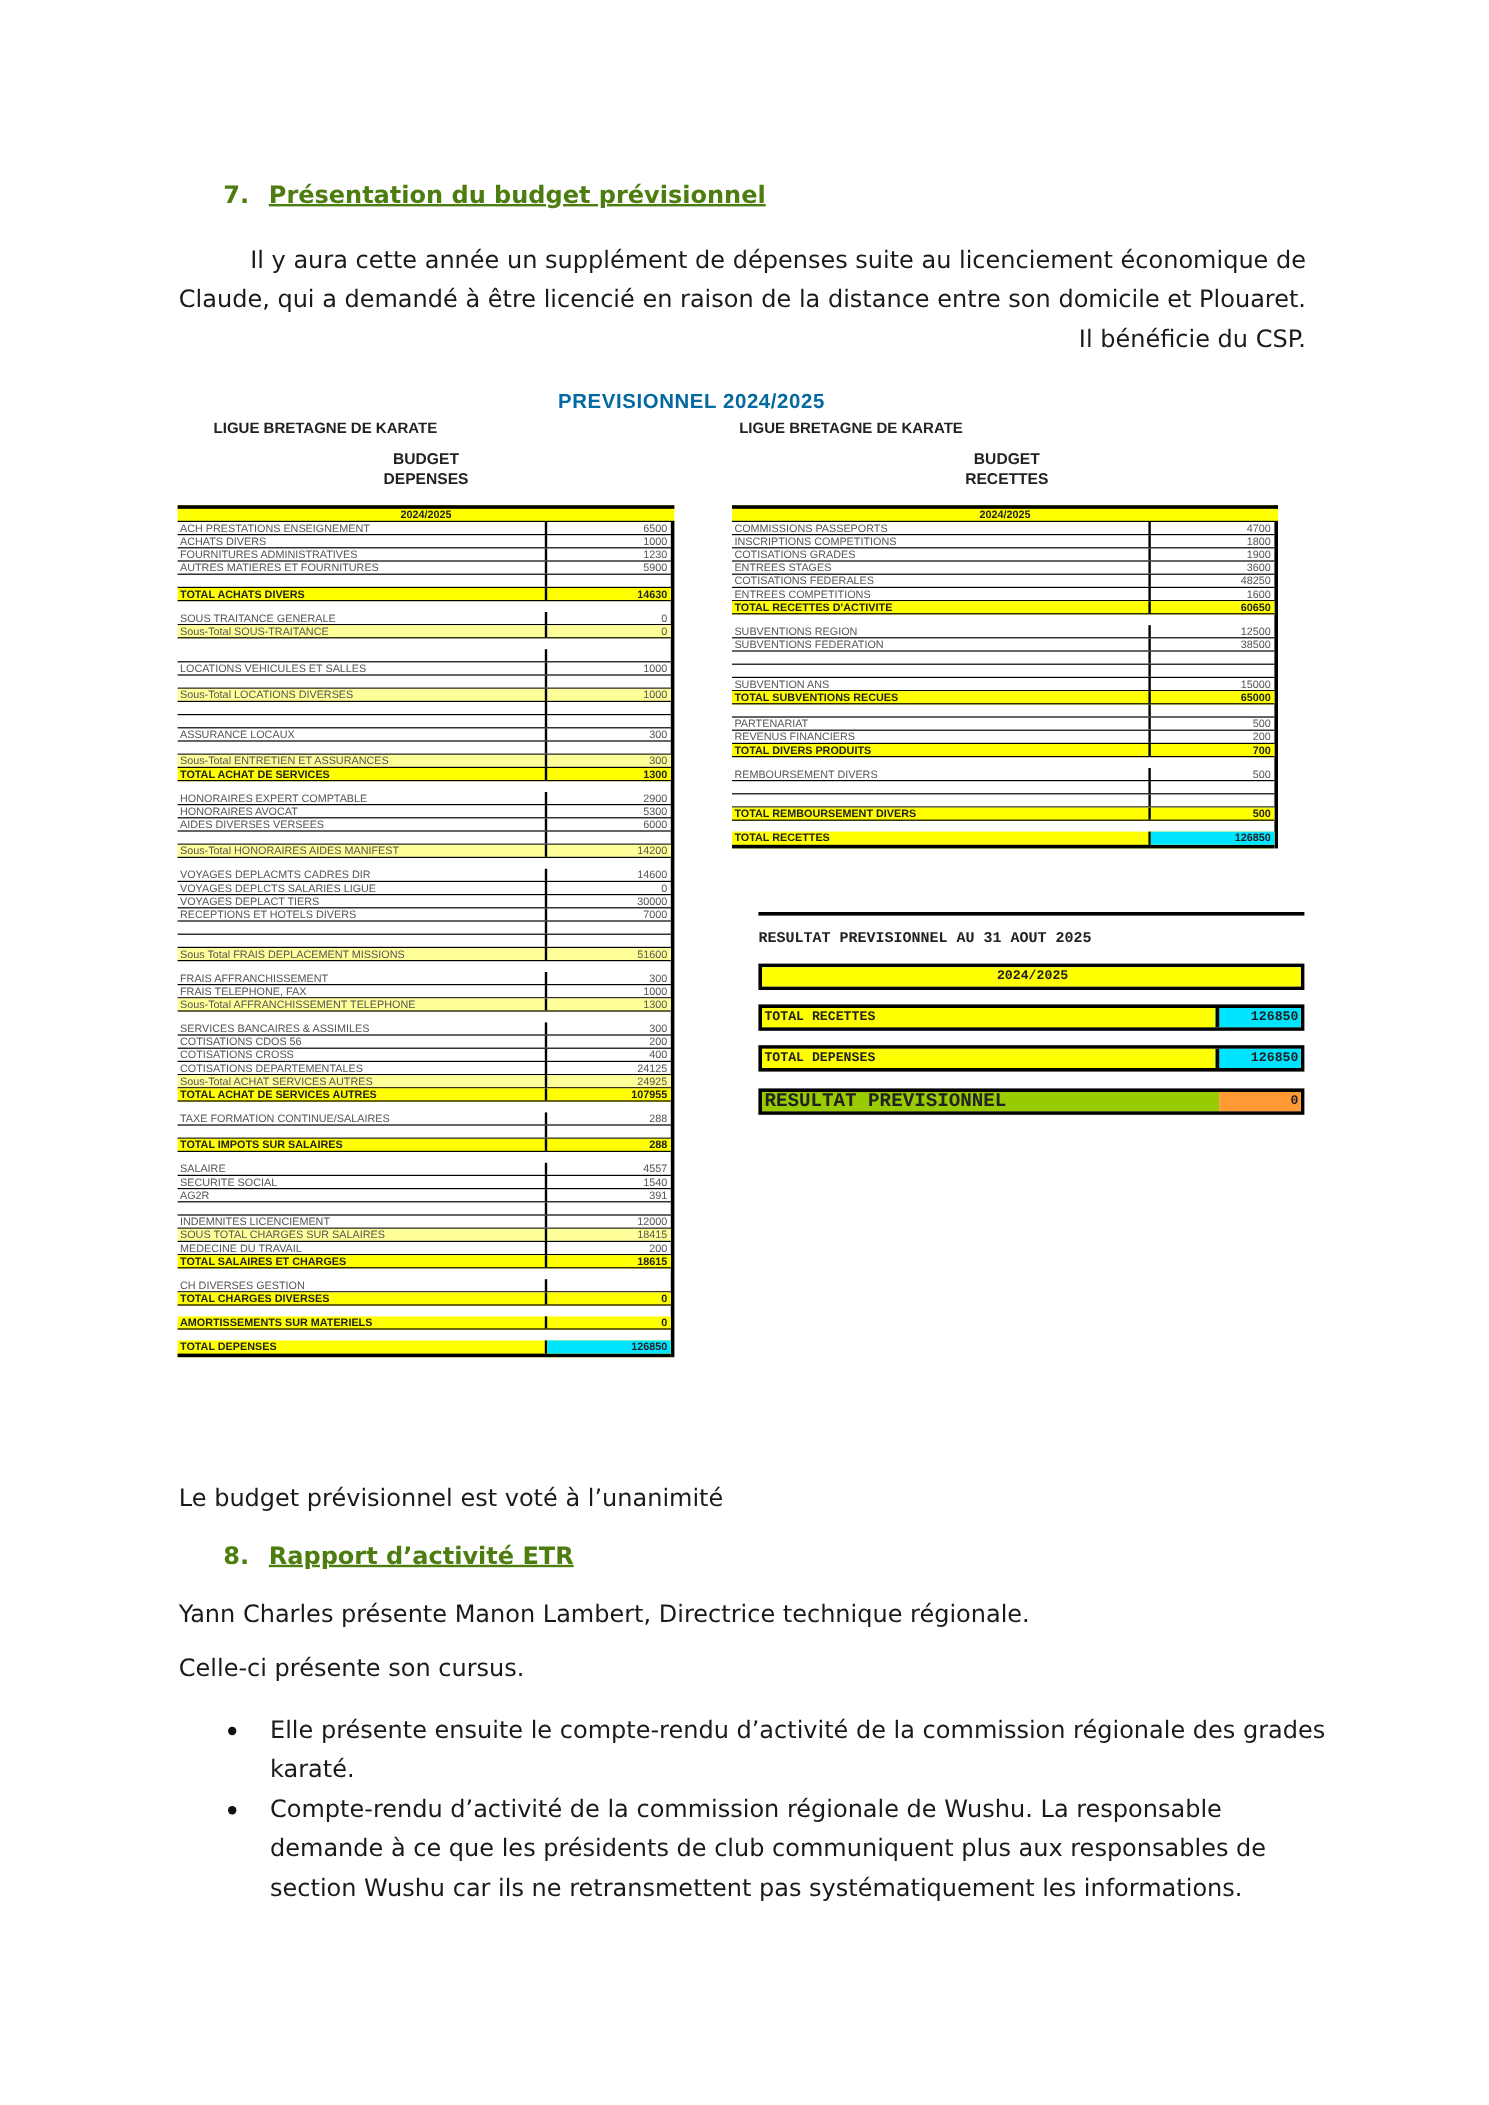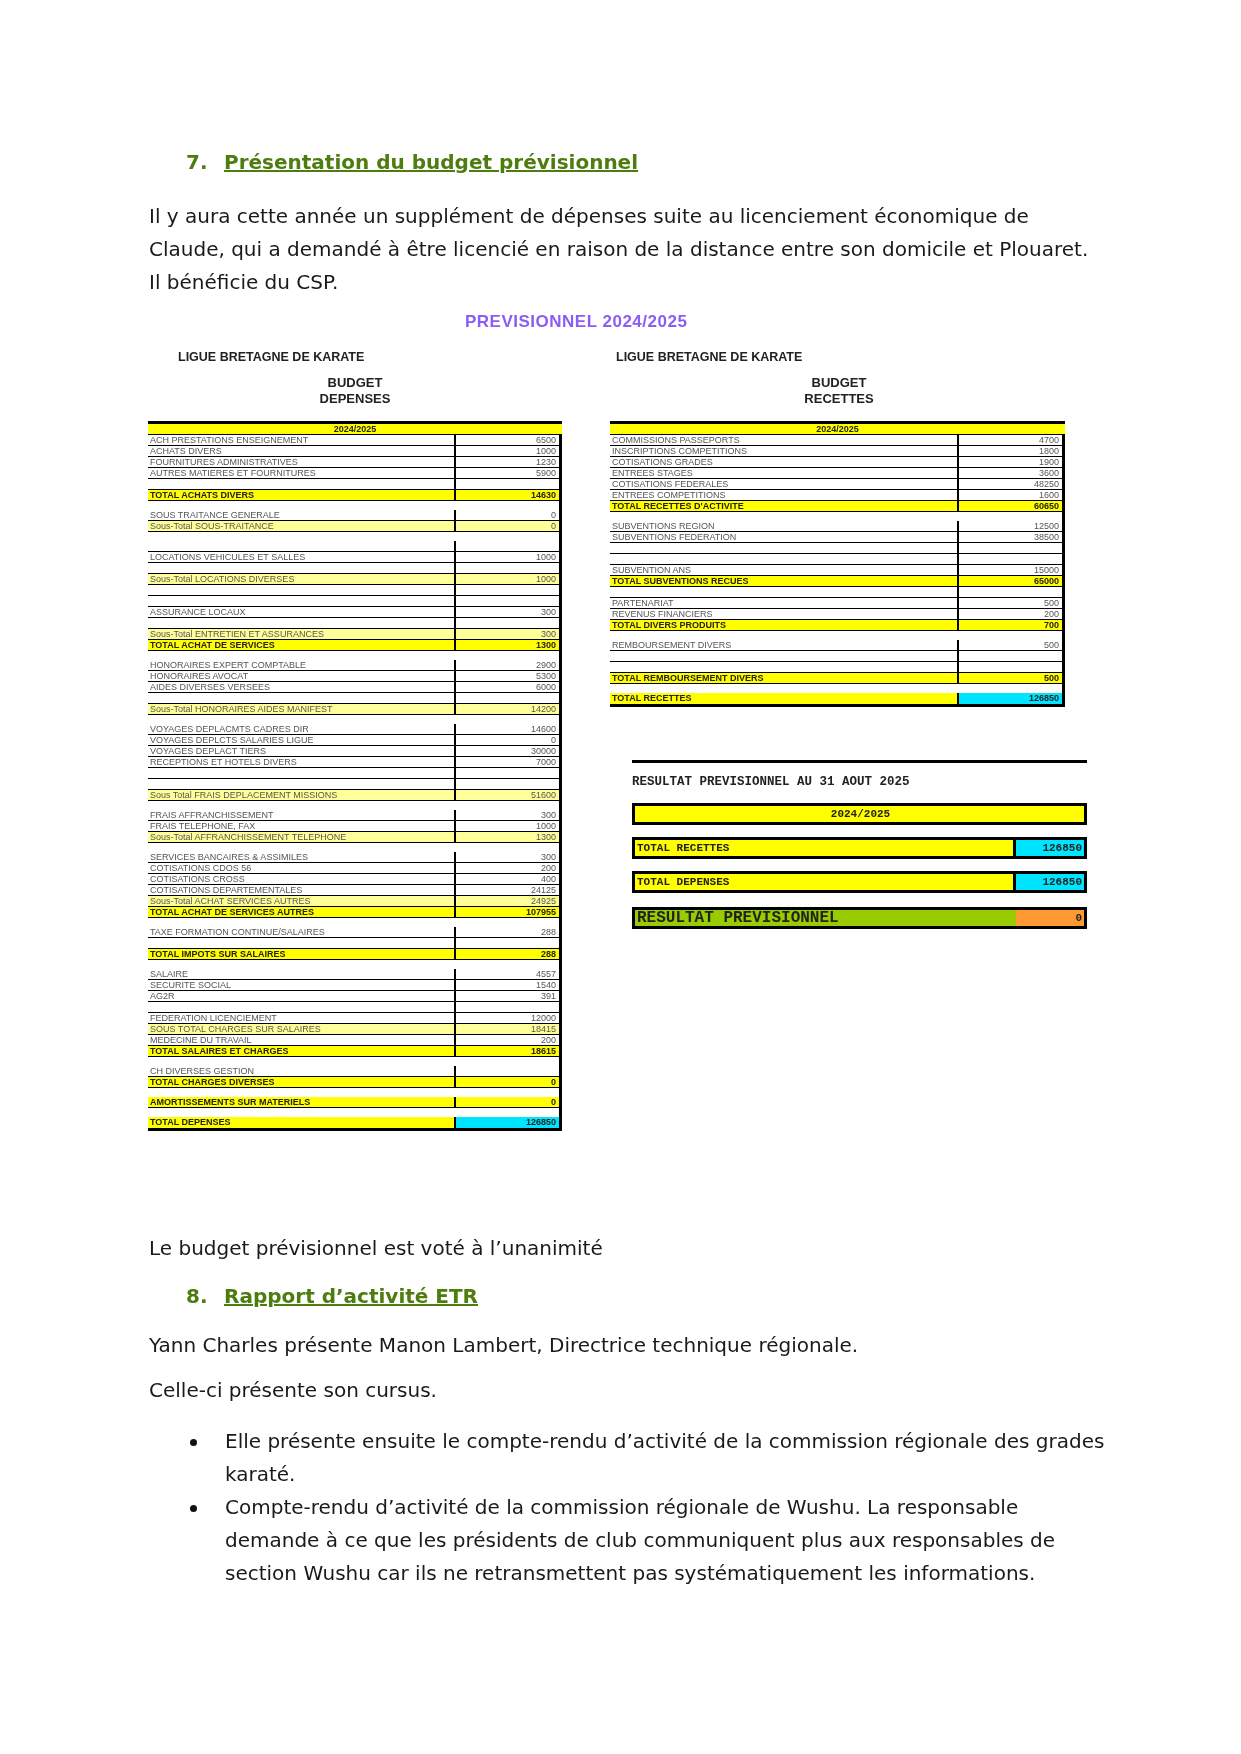--- a/index.html
+++ b/index.html
@@ -1,21 +1,21 @@
 <!DOCTYPE html>
 <html><head>
 <meta charset="utf-8">
 <style>
   html, body { margin: 0; padding: 0; background: #ffffff; }
   body { width: 1241px; height: 1754px; position: relative; font-family: "DejaVu Sans", sans-serif; color: #111; overflow: hidden; }
   .page-text { position: absolute; left: 149px; font-size: 20px; line-height: 33px; color: #1a1a1a; }
   .heading { position: absolute; left: 186px; font-size: 20px; font-weight: bold; color: #4d7c0f; }
   .heading .num { display: inline-block; width: 38px; }
   .heading .ttl { text-decoration: underline; }
-  .doc-title { position: absolute; left: 465px; top: 312px; font-family: "Liberation Sans", sans-serif; font-weight: bold; font-size: 17px; letter-spacing: 0.5px; color: #8b5cf6; }
+  .doc-title { position: absolute; left: 465px; top: 325px; font-family: "Liberation Sans", sans-serif; font-weight: bold; font-size: 17px; letter-spacing: 0.5px; color: #0369a1; }
   .org { position: absolute; font-family: "Liberation Sans", sans-serif; font-weight: bold; font-size: 12.5px; color: #222; }
   .bud { position: absolute; font-family: "Liberation Sans", sans-serif; font-weight: bold; font-size: 13px; color: #222; text-align: center; line-height: 16px; }
 
   .tbl { position: absolute; font-family: "Liberation Sans", sans-serif; font-size: 9px; color: #555; }
   .row { display: flex; height: 11px; border-bottom: 1.5px solid #000; box-sizing: border-box; }
   .row .lbl { flex: 1; padding-left: 2px; white-space: nowrap; overflow: hidden; line-height: 10px; border-right: 2px solid #000; }
   .row .val { width: 100px; text-align: right; padding-right: 3px; line-height: 10px; }
   .row.yellow { background: #ffff00; color: #222; font-weight: bold; }
   .row.lightyellow { background: #ffff99; align-items: center; }
   .row.gap { border-bottom: none; height: 9px; }
@@ -38,21 +38,21 @@
   ul.bullets li { position: relative; padding-left: 76px; margin-bottom: 0; }
   ul.bullets li .dot { position: absolute; left: 41px; top: 14px; width: 7px; height: 7px; background: #111; border-radius: 50%; }
 </style>
 </head>
 <body>
 
 <div class="heading" style="top:150px;">
   <span class="num">7.</span><span class="ttl">Présentation du budget prévisionnel</span>
 </div>
 
-<div class="page-text" style="top:200px;">
+<div class="page-text" style="top:200px;text-align:right;">
   <div>Il y aura cette année un supplément de dépenses suite au licenciement économique de</div>
   <div>Claude, qui a demandé à être licencié en raison de la distance entre son domicile et Plouaret.</div>
   <div>Il bénéficie du CSP.</div>
 </div>
 
 <div class="doc-title">PREVISIONNEL  2024/2025</div>
 
 <div class="org" style="left:178px; top:350px;">LIGUE BRETAGNE DE KARATE</div>
 <div class="bud" style="left:290px; top:375px; width:130px;">
   <div>BUDGET</div>
@@ -280,21 +280,21 @@
       </div>
       <div class="row">
         <span class="lbl">AG2R</span>
         <span class="val">391</span>
       </div>
       <div class="row">
         <span class="lbl"></span>
         <span class="val"></span>
       </div>
       <div class="row">
-        <span class="lbl">FEDERATION LICENCIEMENT</span>
+        <span class="lbl">INDEMNITES LICENCIEMENT</span>
         <span class="val">12000</span>
       </div>
       <div class="row lightyellow">
         <span class="lbl">SOUS TOTAL CHARGES SUR SALAIRES</span>
         <span class="val">18415</span>
       </div>
       <div class="row">
         <span class="lbl">MEDECINE DU TRAVAIL</span>
         <span class="val">200</span>
       </div>

